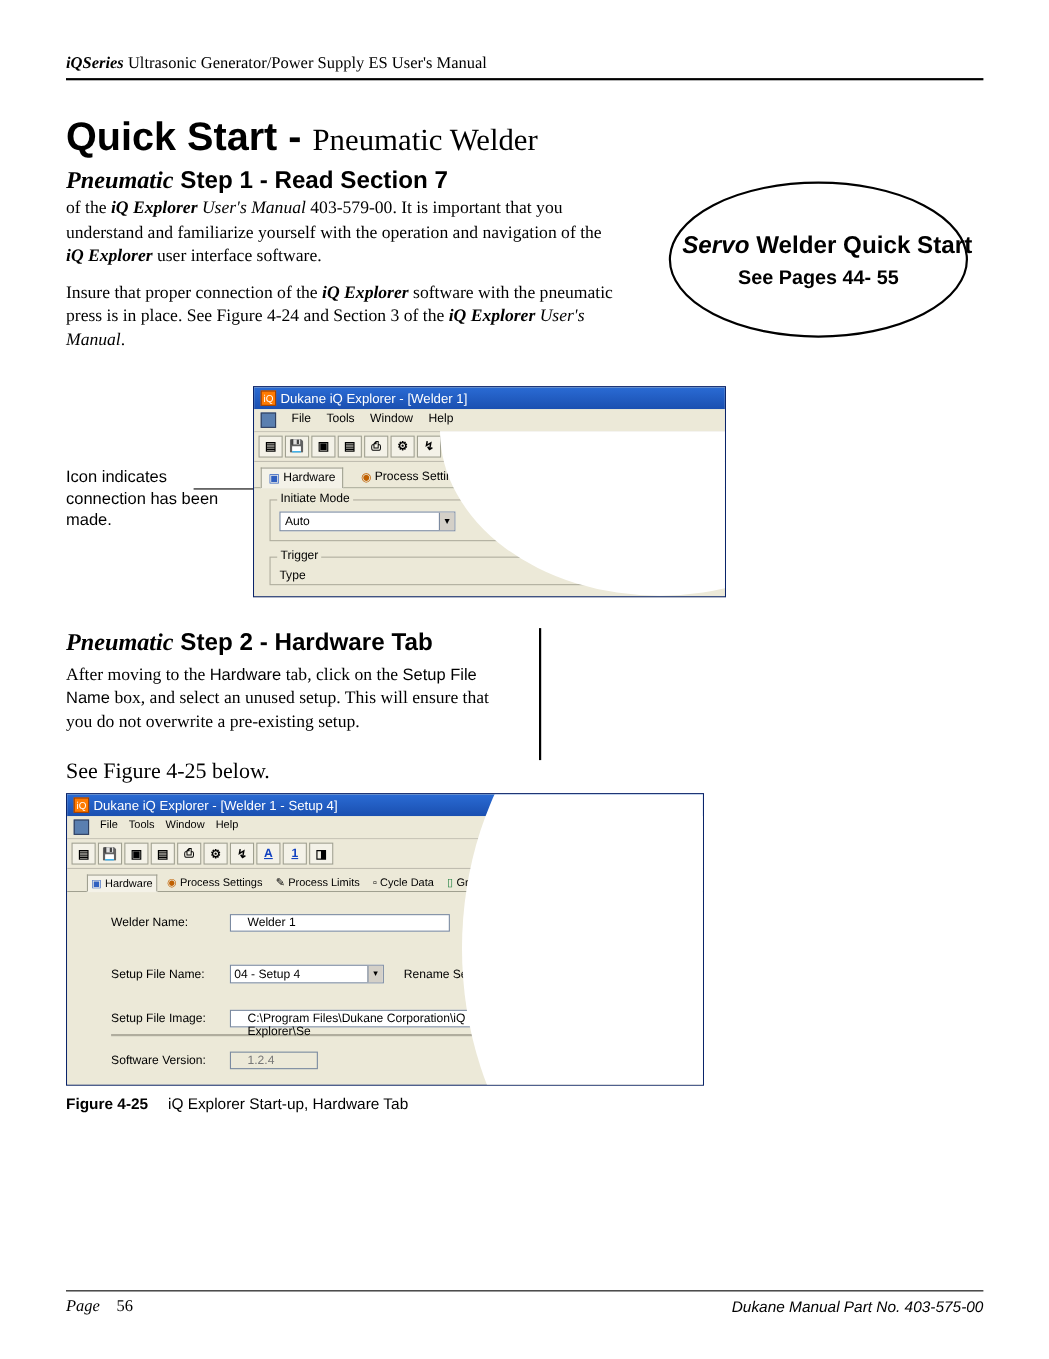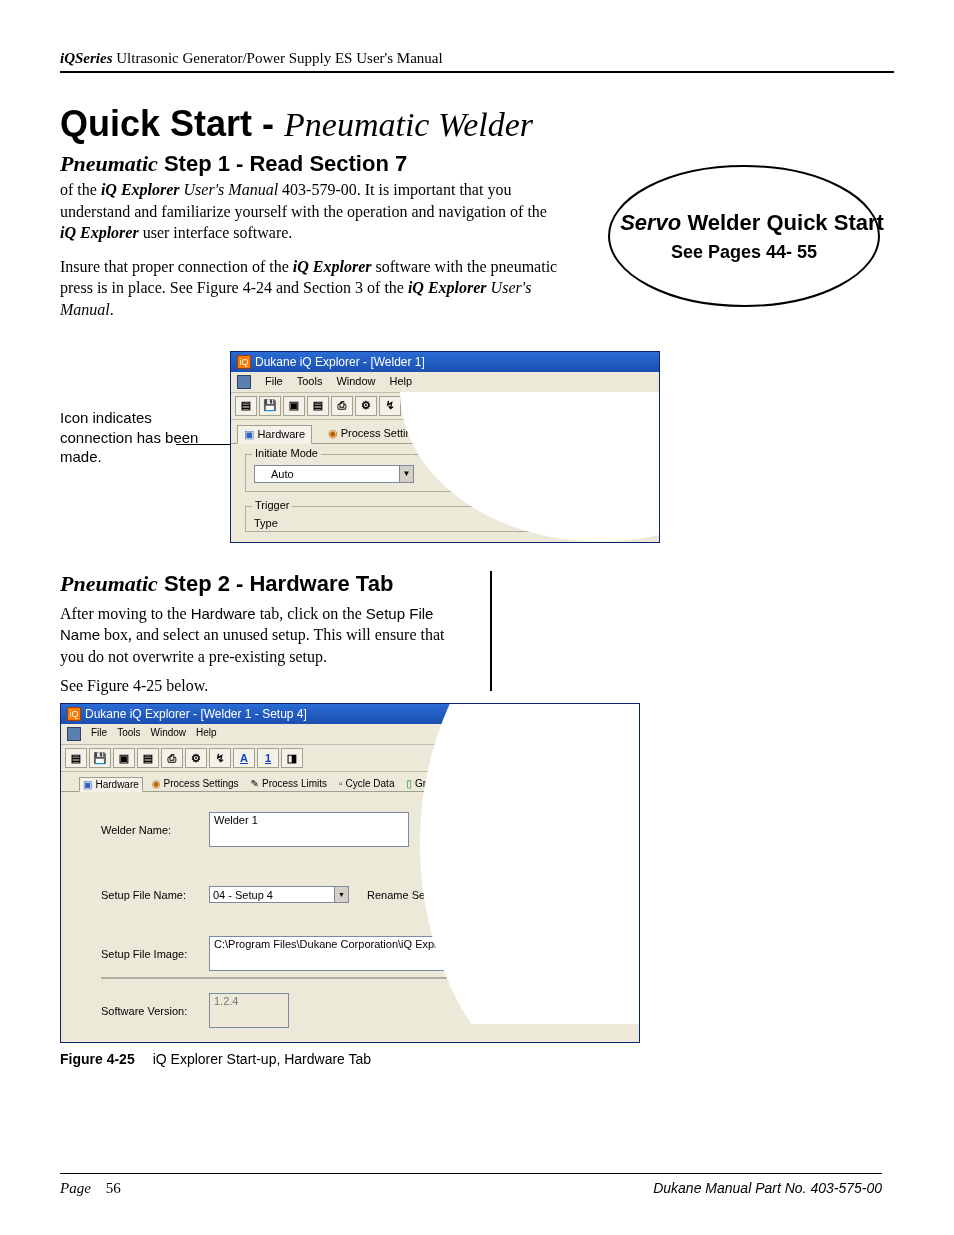--- a/index.html
+++ b/index.html
@@ -21,21 +21,21 @@
     margin-bottom: 30px;
   }
   .running-head .italic-bold { font-weight: bold; font-style: italic; }
   .running-head .italic { }
   h1.title {
     font-family: Arial, Helvetica, sans-serif;
     font-size: 36px;
     font-weight: bold;
     margin-bottom: 6px;
   }
-  h1.title .sub { font-family: "Times New Roman", serif; font-style: italic; font-weight: normal; font-size: 34px; }
+  h1.title .sub { font-family: "Times New Roman", serif; font-weight: normal; font-size: 28px; }
   .two-col {
     display: flex;
     gap: 30px;
     align-items: flex-start;
   }
   .left-col { flex: 1; }
   .right-col { width: 300px; display:flex; justify-content:center; align-items:center; padding-top:10px;}
   h2.step {
     font-family: Arial, Helvetica, sans-serif;
     font-size: 22px;
@@ -60,21 +60,21 @@
   .ellipse svg { position:absolute; }
   .ellipse .line1 { z-index:1;padding-left:16px; }
   .ellipse .line1 .servo-it { font-style: italic; }
   .ellipse .line2 { z-index:1; font-size:18px; margin-top:6px;}
   .annotation {
     font-family: Arial, Helvetica, sans-serif;
     font-size: 15px;
     position: absolute;
   }
   .ann-top { left: 290px; top: 353px; }
-  .ann-left { left: 60px; top: 408px; width:160px; line-height:1.3;}
+  .ann-left { left: 60px; top: 424px; width:160px; line-height:1.3;}
   .fig-wrap { position:relative; margin-top: 30px; margin-left:170px; width:430px;}
   .app-window {
     border: 1px solid #0a246a;
     background: #ece9d8;
     font-family: Tahoma, Arial, sans-serif;
     font-size: 12px;
     width: 430px;
     position: relative;
     overflow: hidden;
   }
@@ -125,66 +125,66 @@
     margin-bottom: 14px;
   }
   .groupbox .legend {
     position: absolute; top:-8px; left:6px;
     background:#ece9d8; padding:0 3px; font-size:11px;
   }
   .combo {
     background:#fff; border:1px solid #7b8aa0;
     width: 160px; height:18px;
     display:flex; align-items:center; justify-content:space-between;
-    padding-left:16px; font-size:11px;
+    padding-left:4px; font-size:11px;
   }
   .combo .arrow { width:14px; height:16px; background:#d4d0c8; border-left:1px solid #7b8aa0; display:flex;align-items:center;justify-content:center; font-size:8px;}
   .cut-curve1 {
     position:absolute; right:-1px; top:40px; width:260px; height:170px;
     background:#fff;
     clip-path: ellipse(200px 150px at 200px 0px);
   }
   .fig-caption {
     font-family: Arial, Helvetica, sans-serif;
     font-size: 14px;
     margin-top: 8px;
   }
   .fig-caption .fnum { font-weight: bold; margin-right: 18px;}
   .step2-block { margin-top: 28px; position:relative;}
   .step2-head-wrap { display:flex; align-items:stretch;}
   .step2-head-wrap .vline { border-right: 2px solid #000; height: 120px; margin-left: 30px;}
   .step2-text { max-width: 400px; }
-  .see-fig { margin-top:10px; font-size:16px;}
+  .see-fig { margin-top:23px; font-size:20px;}
   .app-window2 {
     border: 1px solid #0a246a;
     background: #ece9d8;
     font-family: Tahoma, Arial, sans-serif;
     font-size: 11px;
     width: 580px;
     margin-top: 8px;
     position:relative;
     overflow:hidden;
   }
   .tabbar2 { font-size:10px; gap:6px; padding:4px 4px 0 18px; flex-wrap:nowrap;}
   .tabbar2 .tab { padding:1px 3px; white-space:nowrap;}
   .form-area { padding: 20px 30px 10px 40px; background:#ece9d8;}
   .form-row { display:flex; align-items:center; gap:8px; margin-bottom: 30px; font-size:11px;}
   .form-row .lbl { width: 100px; text-align:left;}
-  .txtbox { background:#fff; border:1px solid #7b8aa0; height:35px; padding:1px 4px; font-size:11px; }
+  .txtbox { background:#fff; border:1px solid #7b8aa0; height:16px; padding:1px 15px; font-size:11px; }
   .txtbox.ro { background:#ece9d8; color:#777;}
   .combo2 { background:#fff; border:1px solid #7b8aa0; width:140px; height:17px; display:flex; align-items:center; justify-content:space-between; padding-left:3px; font-size:11px;}
   .combo2 .arrow { width:14px; height:15px; background:#d4d0c8; border-left:1px solid #7b8aa0; display:flex;align-items:center;justify-content:center;font-size:7px;}
   .cut-curve2 {
     position:absolute; right:-1px; top:0px; width:260px; height:320px;
     background:#fff;
     clip-path: ellipse(220px 280px at 260px 140px);
   }
   .hr-sep { border:1px solid #b0ad9e; margin:6px 0 14px 0;}
   .footer {
-    position:absolute; bottom:38px; left:60px; right:72px;
+    position:absolute; bottom:38px; left:60px; right:60px;
     border-top: 1.5px solid #000;
     padding-top:6px;
     display:flex; justify-content:space-between;
     font-size:15px;
   }
   .footer .pg { font-style: italic; }
   .footer .part { font-style: italic; font-family: Arial, Helvetica, sans-serif; font-size:14px; font-style:italic;}
   .leader-line { position:absolute; background:#000; height:1px; }
 </style>
 </head>

